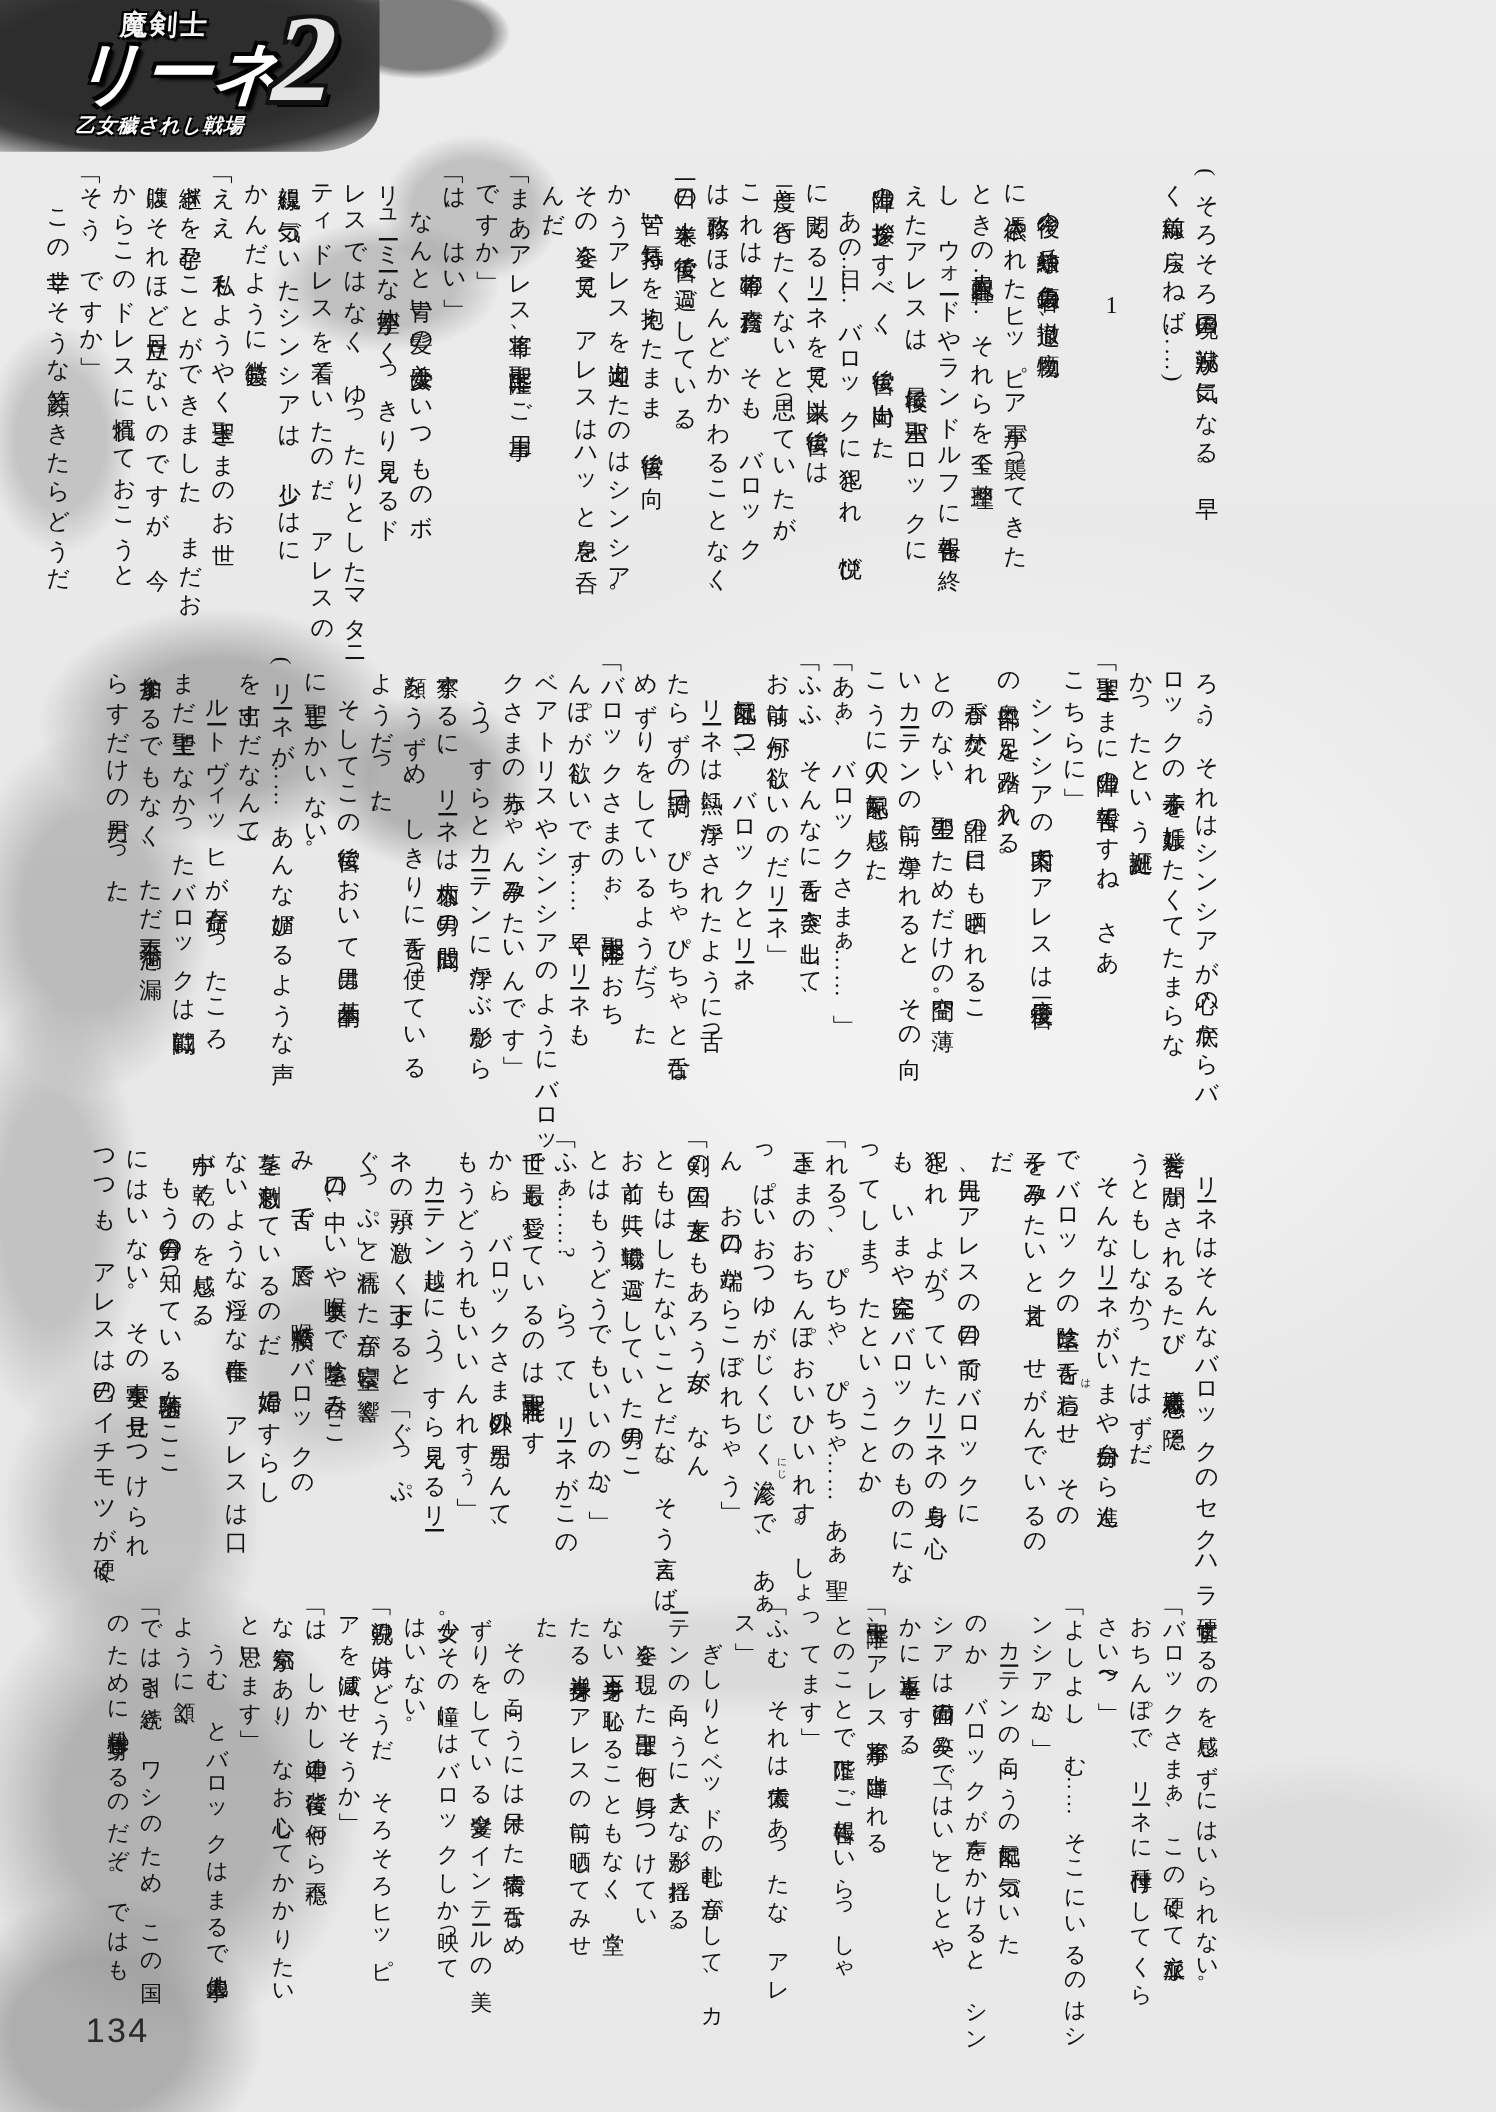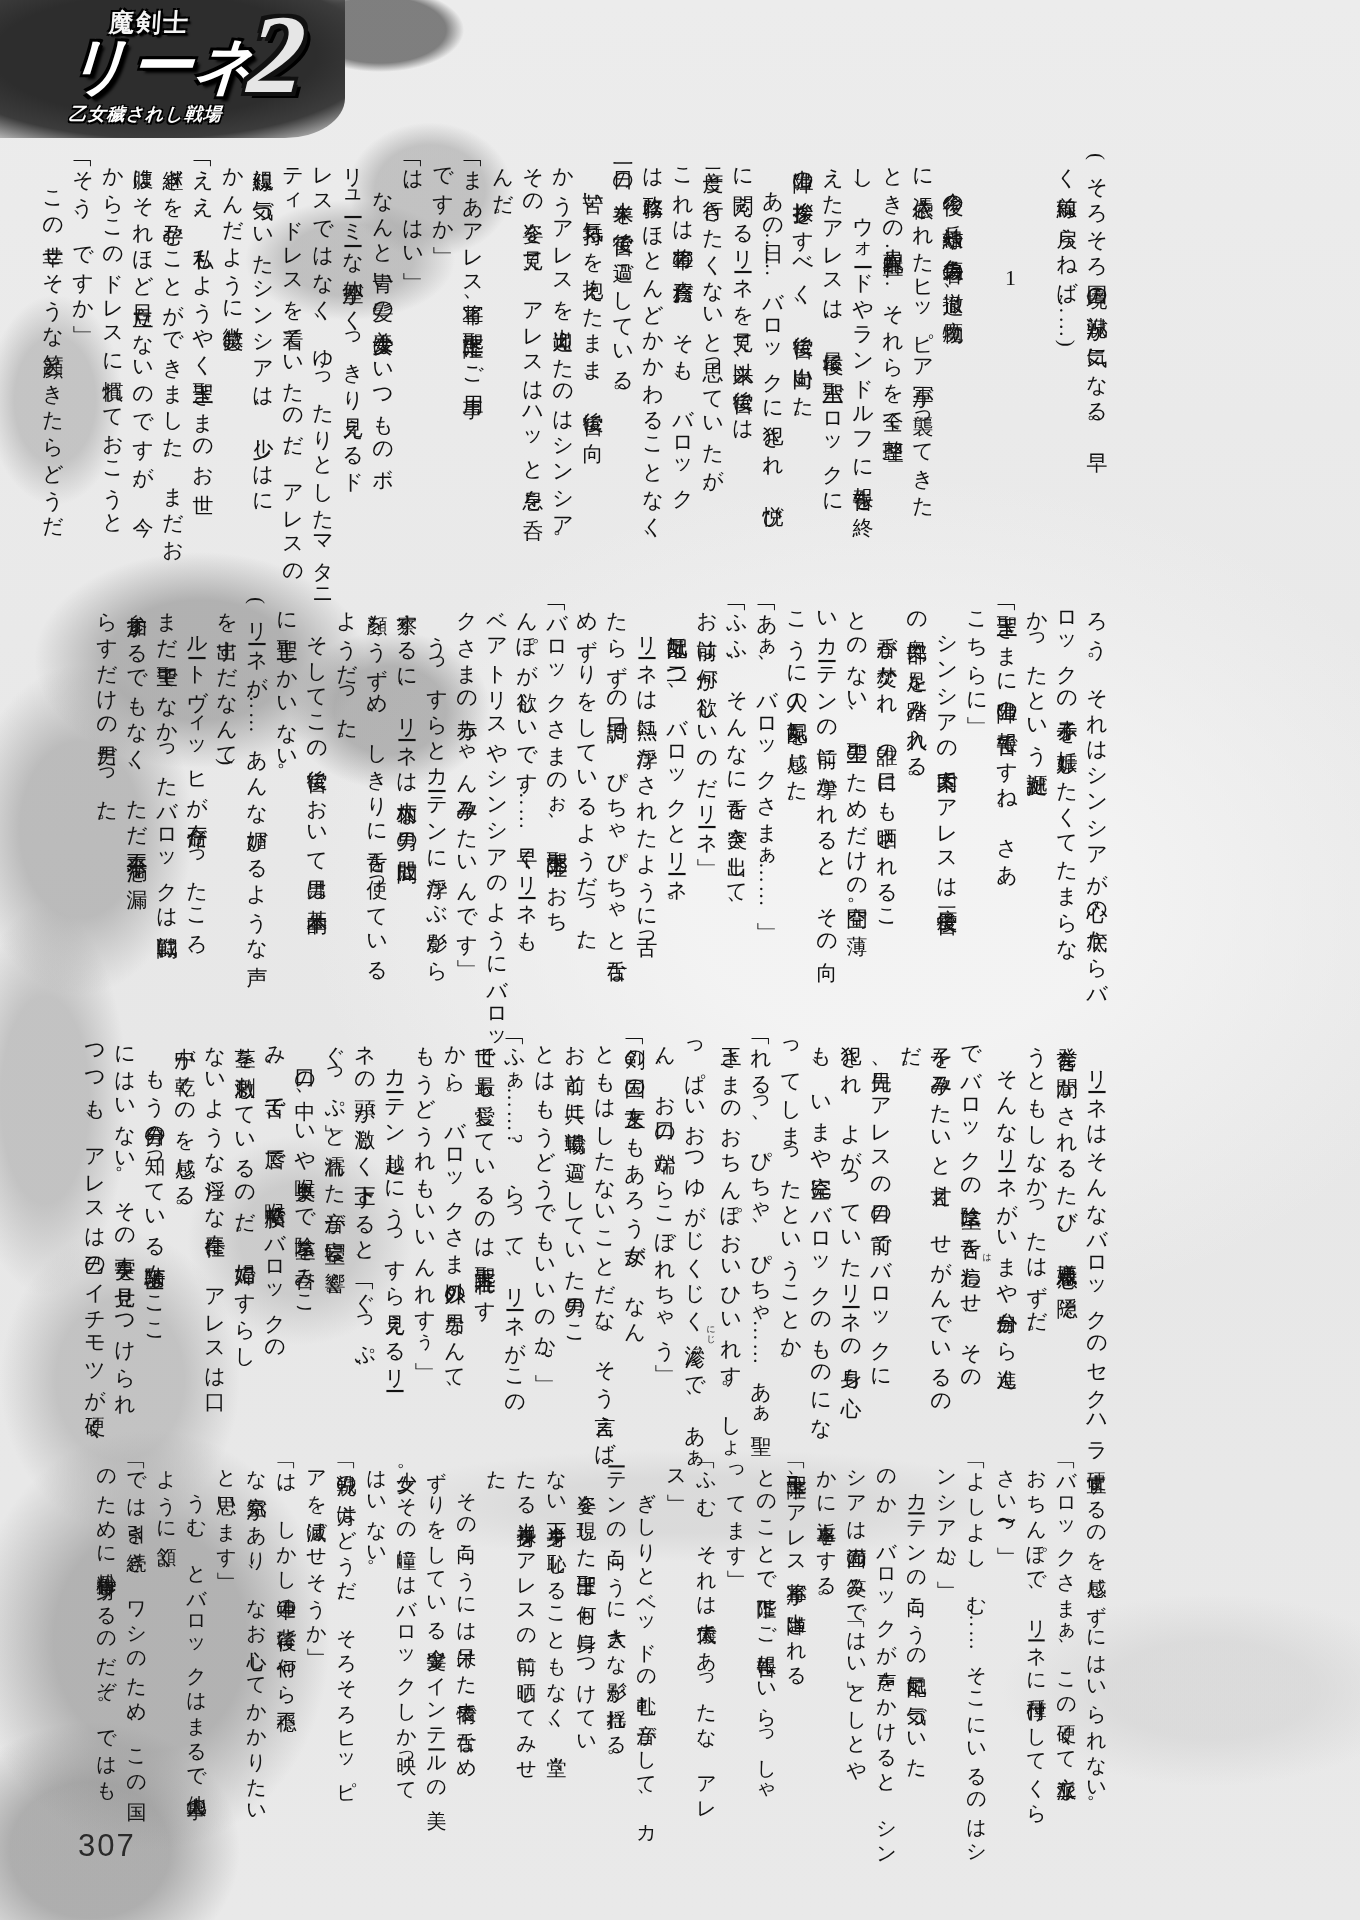--- a/index.html
+++ b/index.html
@@ -228,13 +228,13 @@
     <div class="col">アを滅ぼせそうか」</div>
     <div class="col">「は、しかし連中の背後に何やら不穏</div>
     <div class="col">な空気があり、なお心してかかりたい</div>
     <div class="col">と思います」</div>
     <div class="col">　うむ、とバロックはまるで他人事の</div>
     <div class="col">ように頷く。</div>
     <div class="col">「では引き続き、ワシのため、この国</div>
     <div class="col">のために粉骨砕身するのだぞ。ではも</div>
   </div>
 
-<div class="page-number">307</div>
+<div class="page-number">134</div>
 
 </body></html>

